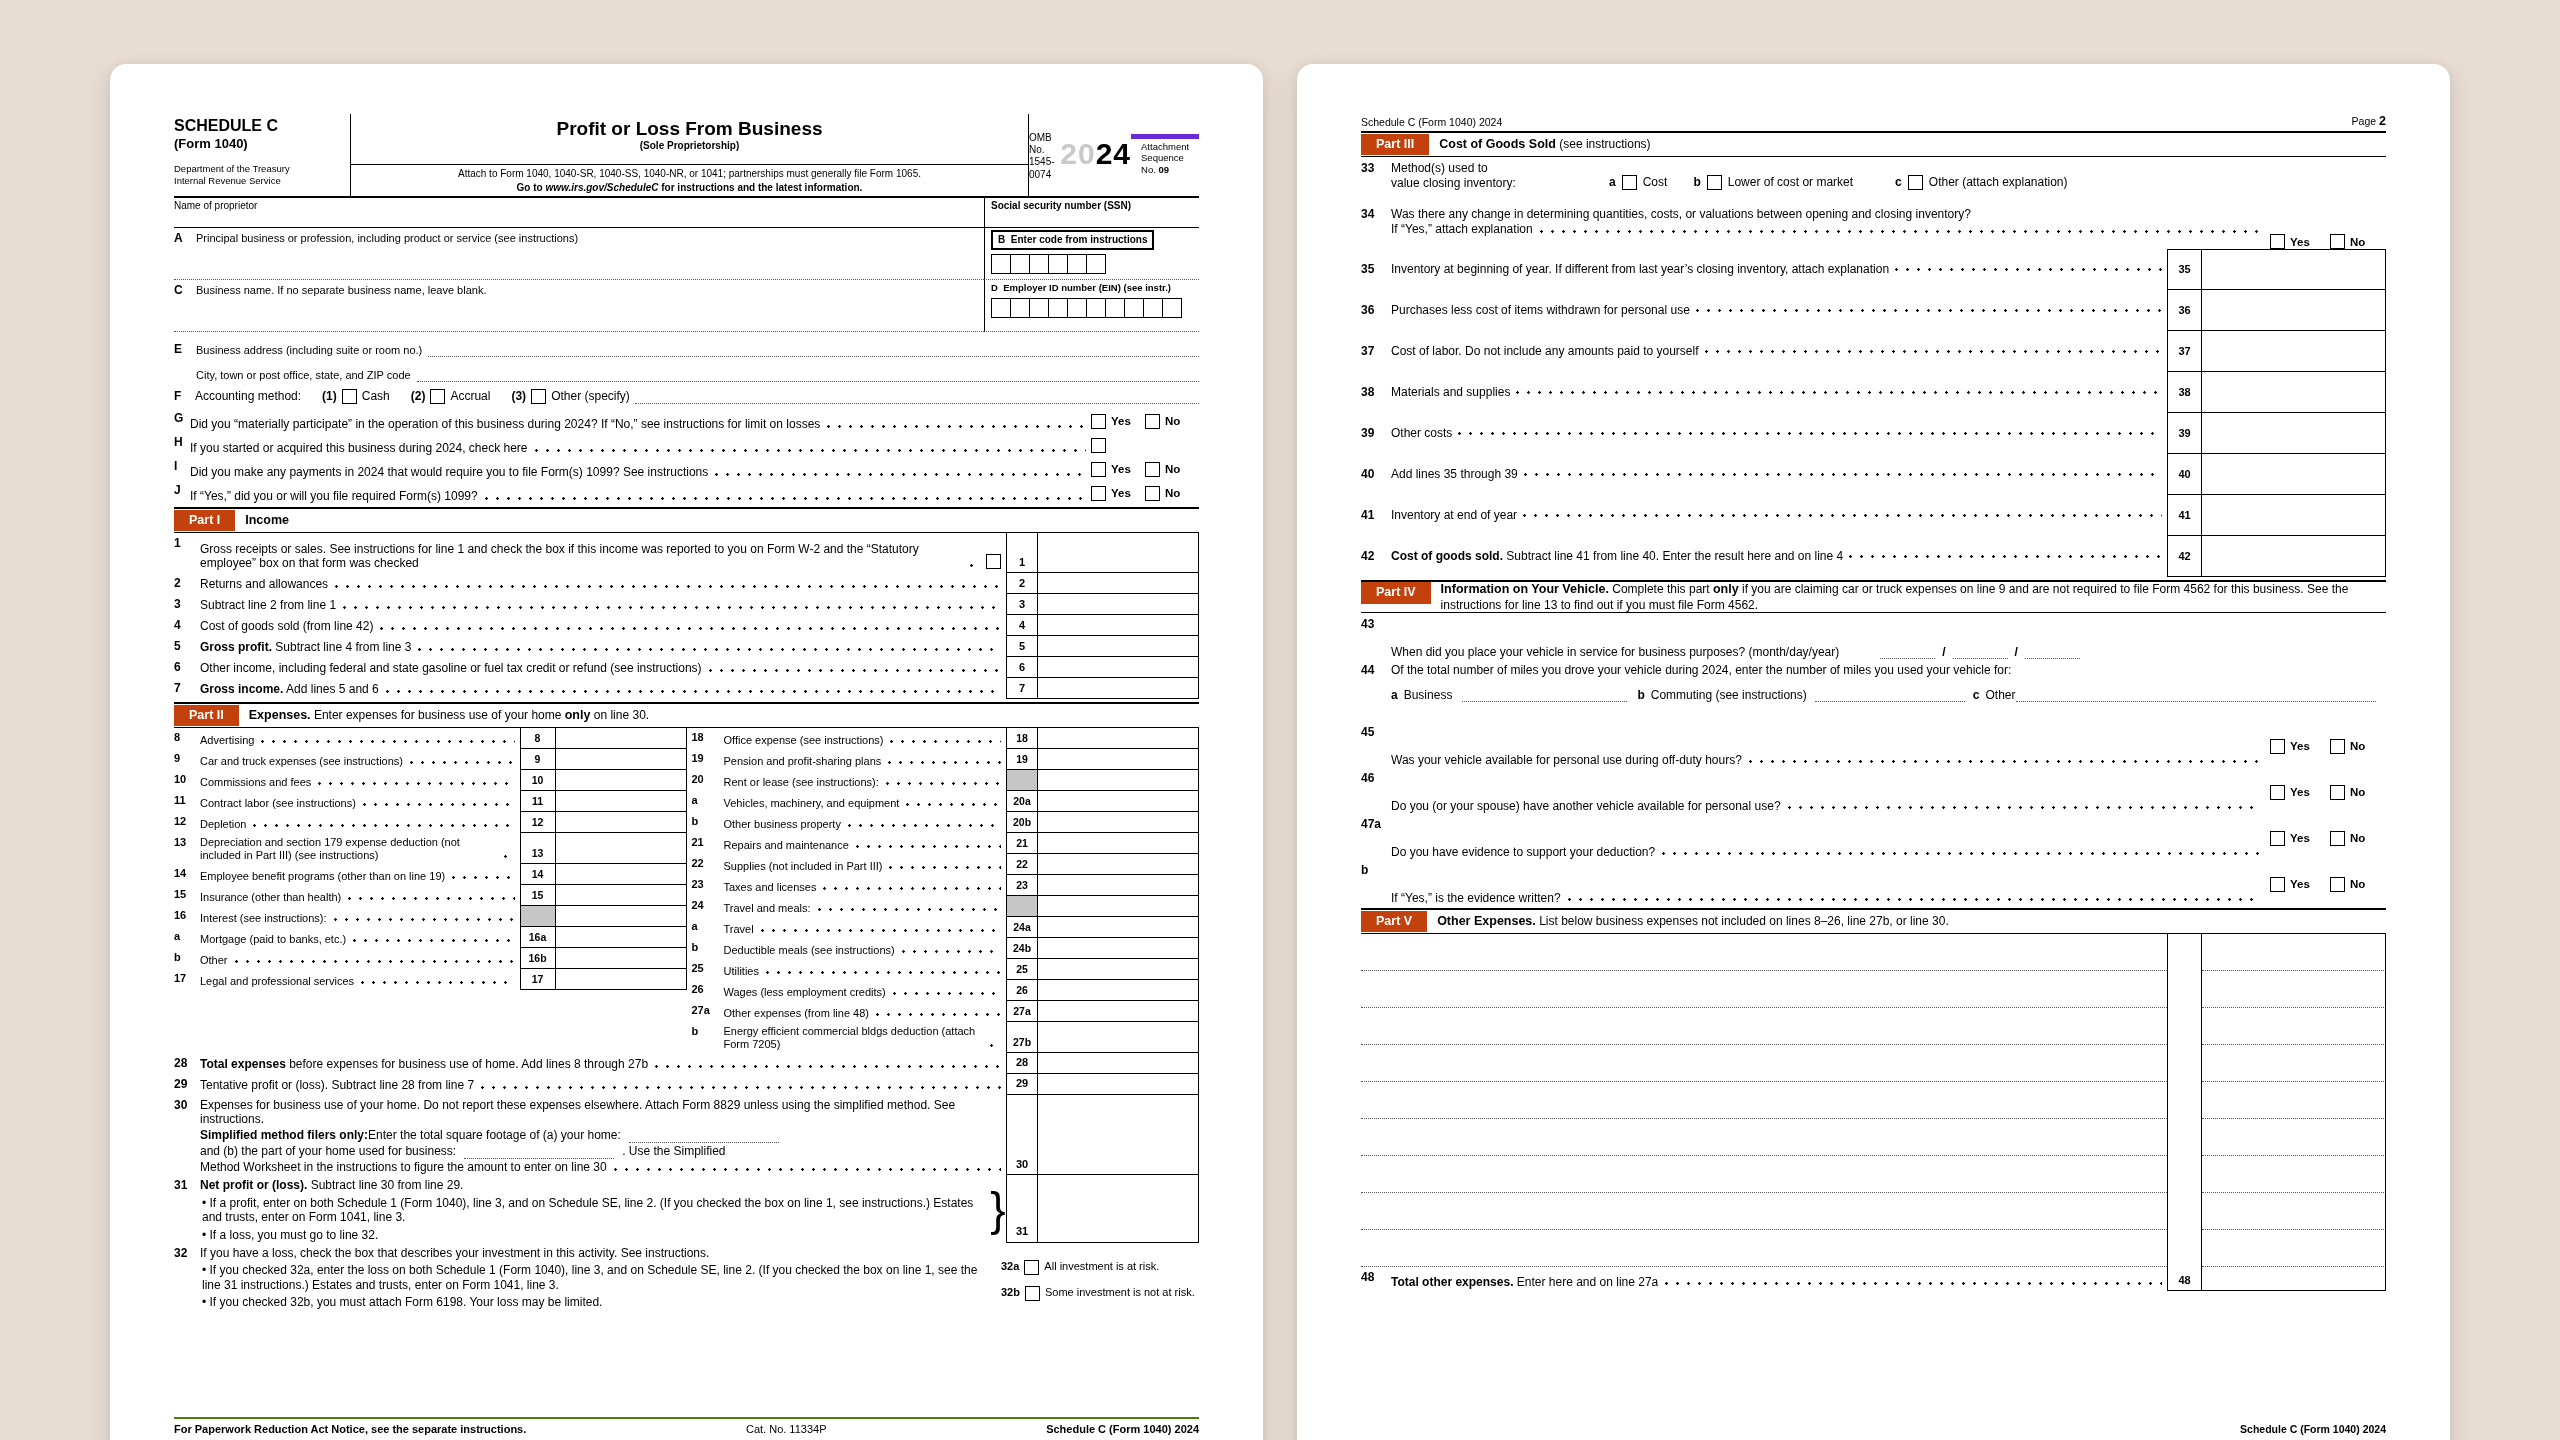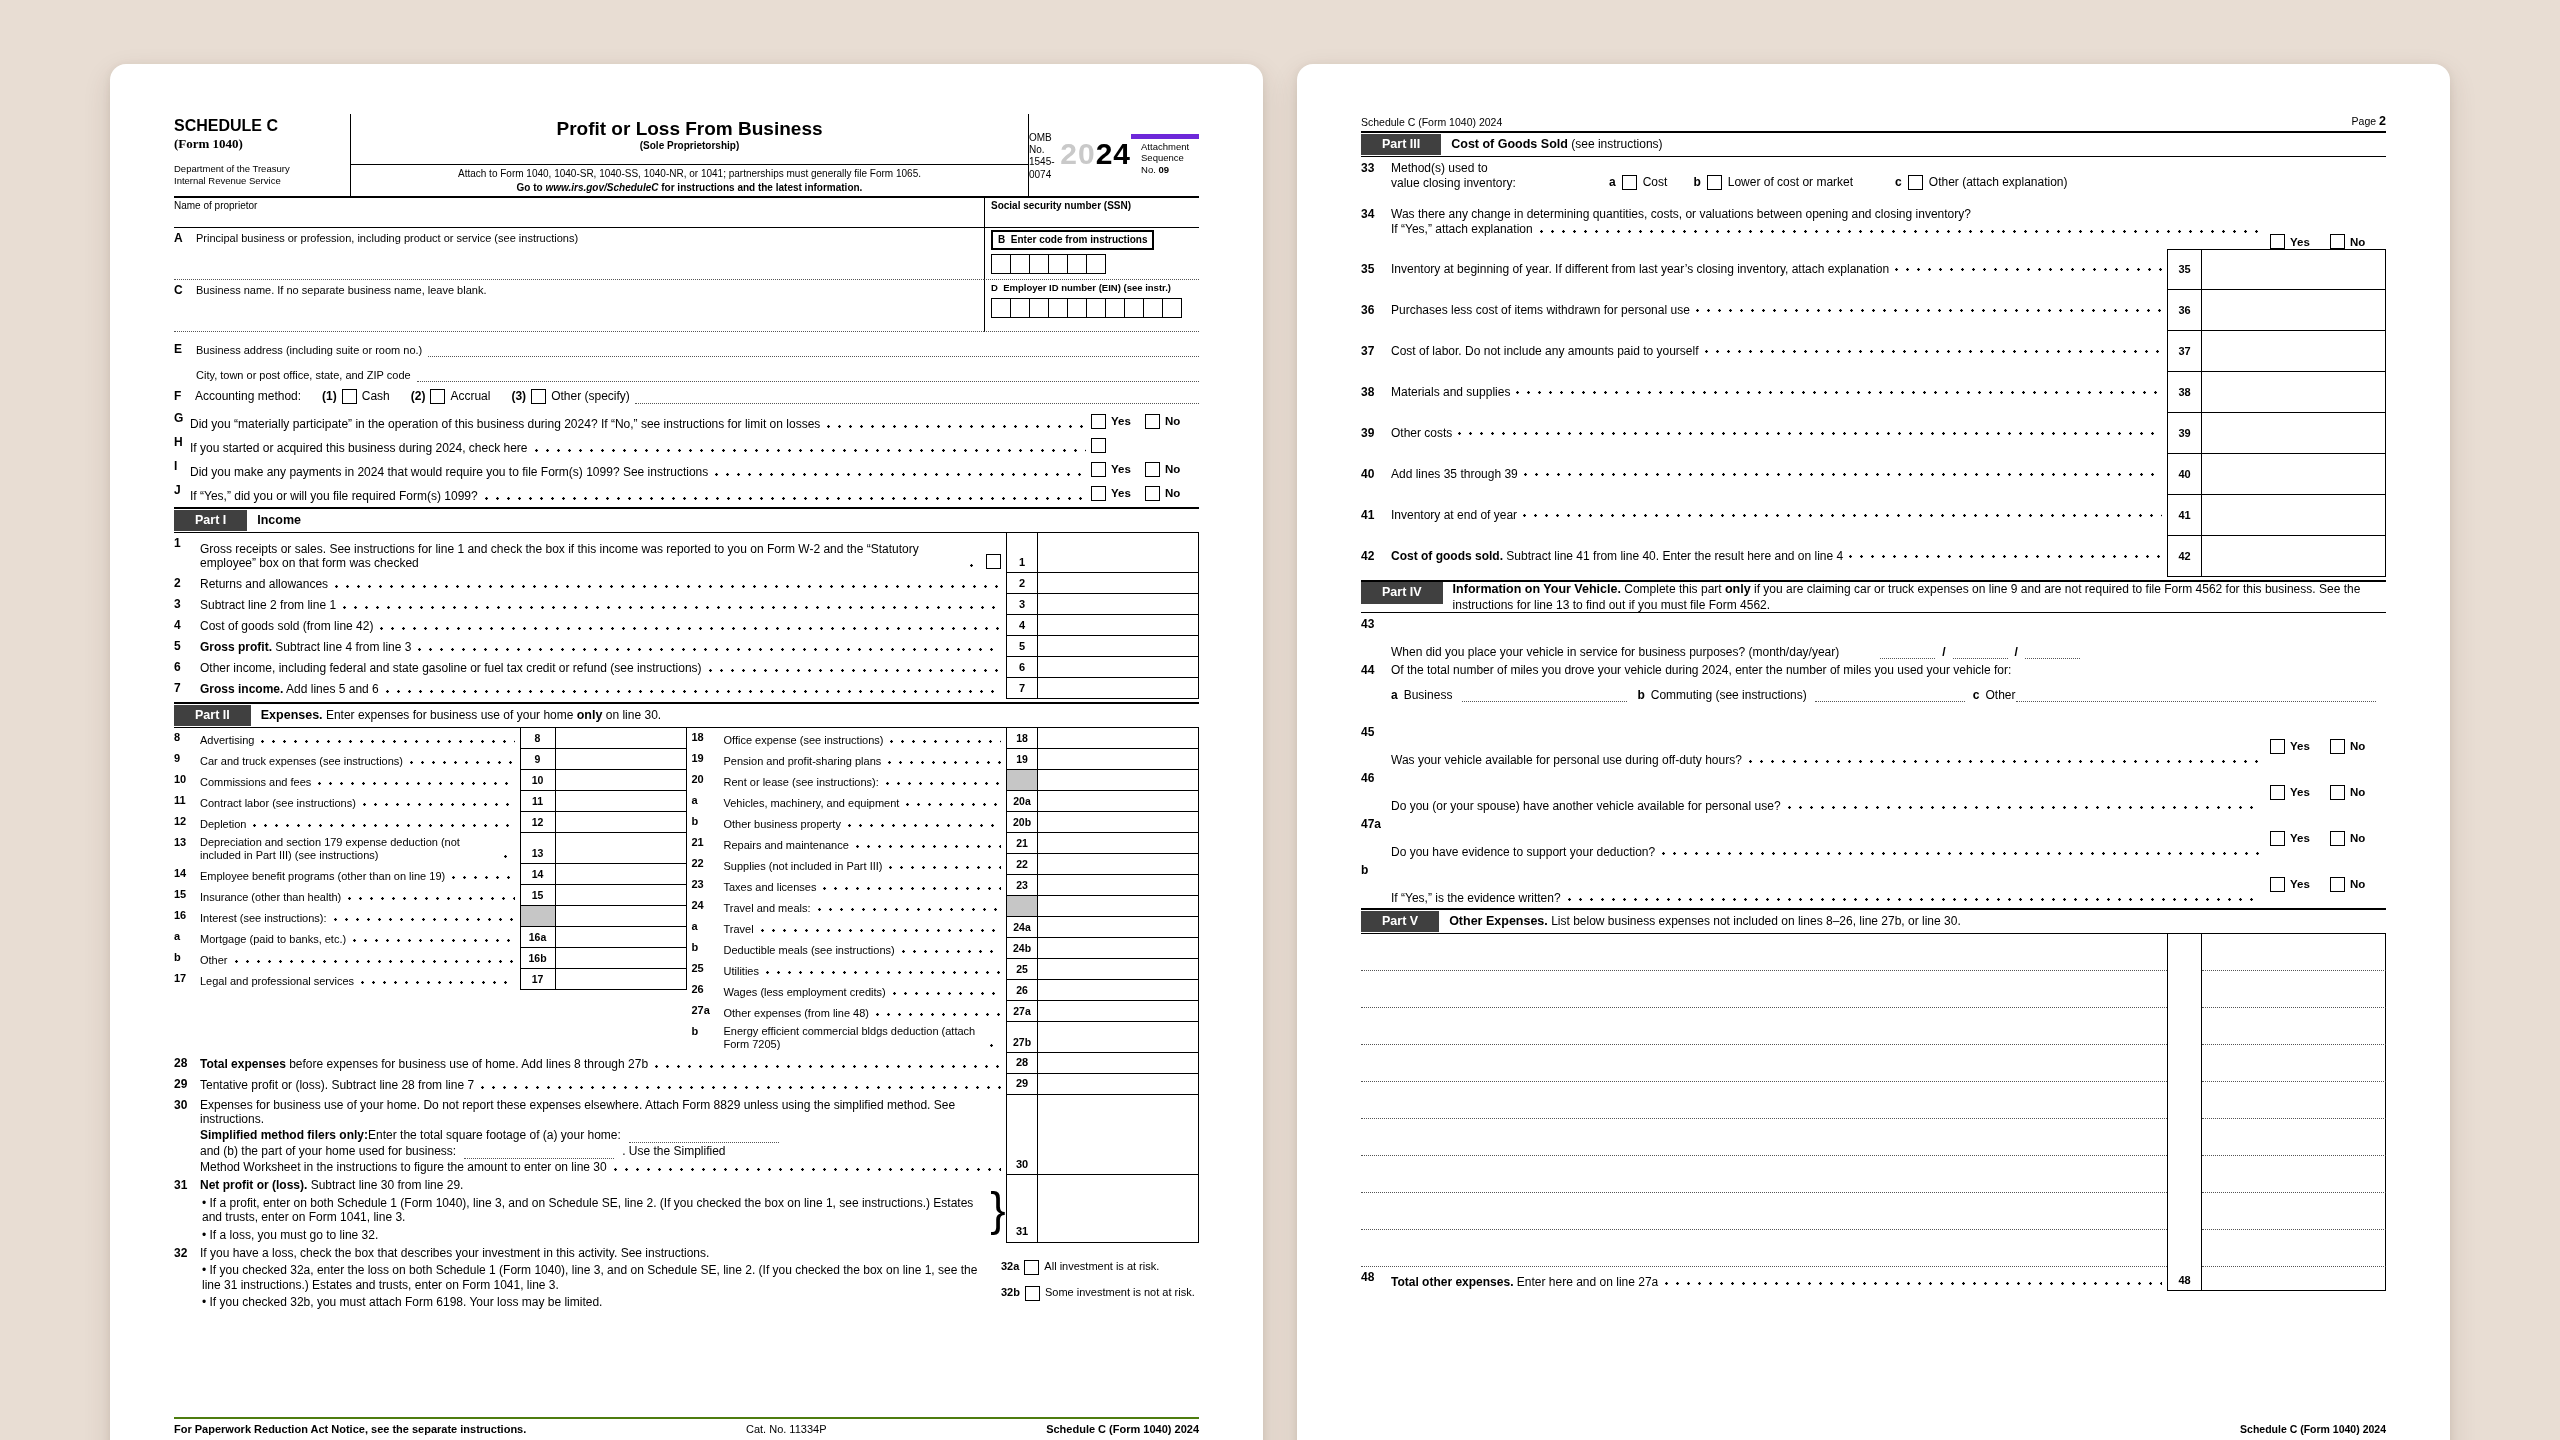--- a/index.html
+++ b/index.html
@@ -7,21 +7,21 @@
   .stage{display:flex;justify-content:center;align-items:flex-start;gap:34px;padding-top:64px;}
   .sheet{width:1025px;height:1322px;background:#fff;border-radius:16px;
          box-shadow:0 10px 28px rgba(70,45,25,.14),0 2px 8px rgba(70,45,25,.08);
          padding:50px 64px 46px;display:flex;flex-direction:column;overflow:hidden;
          font-size:12px;line-height:1.22;}
   b{font-weight:bold;}
   
   .hdr{display:flex;align-items:stretch;}
   .hdr-l{width:168px;padding:2px 8px 2px 0;}
   .h-sched{font-weight:bold;font-size:16px;}
-  .h-form{font-weight:bold;font-size:13px;margin:0 0 12px;font-family:Liberation Serif, serif;}
+  .h-form{font-weight:bold;font-size:13px;margin:0 0 12px;}
   .h-dept{font-size:9.5px;line-height:1.25;}
   .hdr-c{flex:1;border-left:1px solid #000;border-right:1px solid #000;text-align:center;display:flex;flex-direction:column;justify-content:flex-start;}
   .h-title{font-weight:bold;font-size:19px;padding-top:3px;}
   .h-sub{font-size:10px;font-weight:bold;}
   .h-attach{border-top:1px solid #000;font-size:10px;font-weight:normal;padding:3px 8px 0;margin-top:12px;}
   .h-goto{font-size:10px;font-weight:bold;padding:1px 8px 2px;}
   .h-goto i{font-style:italic;}
   .hdr-r{width:170px;display:flex;flex-direction:row;align-items:center;}
   .h-omb{font-size:10px;padding-top:3px;}
   .h-year{font-size:30px;font-weight:bold;line-height:1;margin:3px 0 4px;letter-spacing:1px;}
@@ -47,21 +47,21 @@
   .fillline{flex:1;border-bottom:1px dotted #555;height:14px;}
   .frow{display:flex;align-items:center;gap:5px;min-height:23px;padding-top:3px;}
   .optn{font-weight:bold;margin-left:16px;}
   .cb{width:13px;height:13px;border:1.5px solid #000;background:#fff;flex:none;display:inline-block;}
   .qrow{display:flex;min-height:21px;padding-top:3px;}
   .qrow .qlab{flex:1;display:flex;align-items:flex-end;min-width:0;}
   .yn{width:54px;display:flex;gap:5px;align-items:center;font-weight:bold;flex:none;font-size:11.5px;}
   
   .pbar{display:flex;align-items:center;border-top:2px solid #000;border-bottom:1px solid #000;margin-top:3px;min-height:23px;}
   .pbar.tall{align-items:flex-start;}
-  .ptag{background:#404040;color:#fff;font-weight:bold;font-size:12.5px;padding:3px 21px;flex:none;}
+  .ptag{background:#c2410c;color:#fff;font-weight:bold;font-size:12.5px;padding:3px 15px;flex:none;}
   .ptxt{padding-left:10px;}
   .ptxt b{font-size:12.5px;}
   
   .aline{display:flex;align-items:stretch;min-height:21px;}
   .aline .ln{width:26px;font-weight:bold;padding-top:3px;flex:none;}
   .aline .lab{flex:1;display:flex;align-items:flex-end;padding:3px 0 2px;min-width:0;}
   .dots{flex:1 1 auto;min-width:12px;height:5px;margin:0 5px 3px 6px;align-self:flex-end;
         background-image:radial-gradient(circle at 2.5px 2.5px,#000 1.2px,transparent 1.45px);
         background-size:11px 5px;background-repeat:repeat-x;}
   .cellnum{width:30px;flex:none;border:solid #000;border-width:0 1px 1px 1px;font-weight:bold;font-size:11px;

